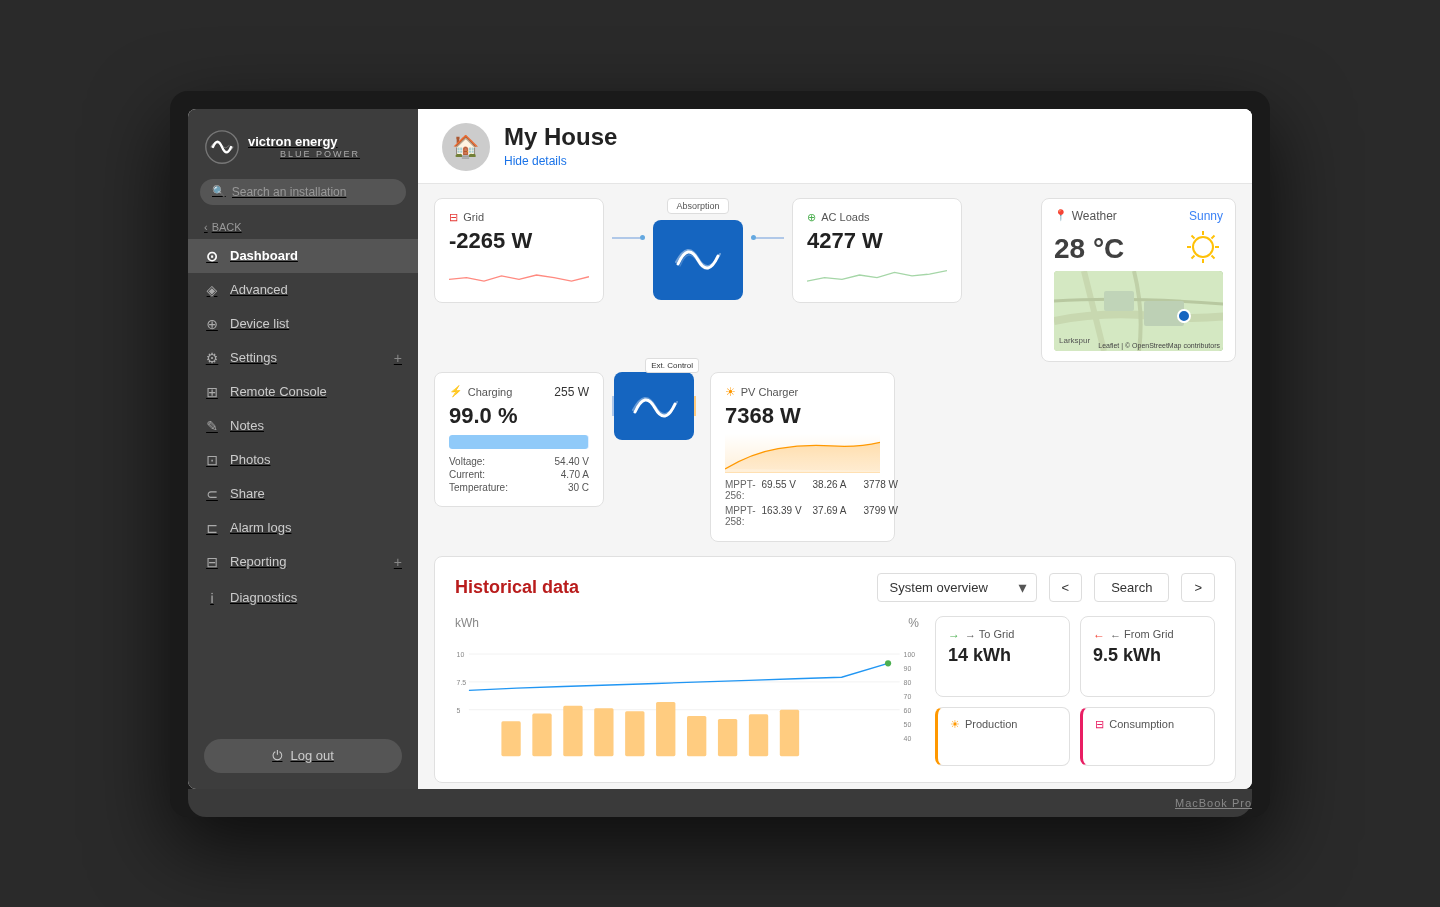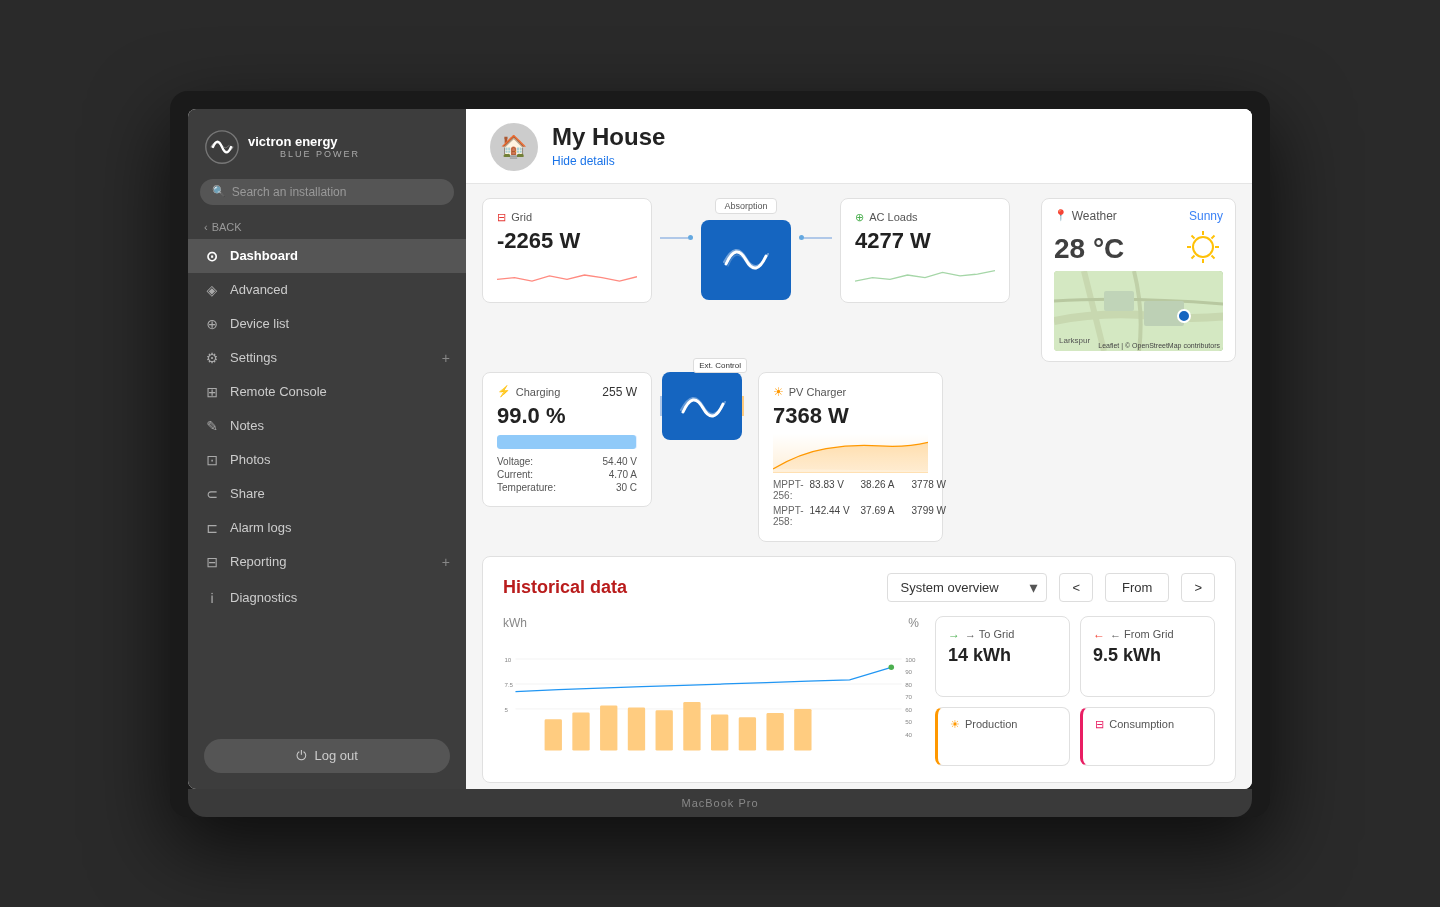--- a/index.html
+++ b/index.html
@@ -24,34 +24,36 @@
       overflow: hidden;
       display: flex;
       height: 680px;
     }
     .laptop-bottom {
       height: 28px;
       background: #3a3a3a;
       border-radius: 0 0 18px 18px;
       display: flex;
       align-items: center;
-      justify-content: center;
+      justify-content: flex-end;
       font-size: 11px;
       color: #888;
       letter-spacing: 1px;
+      text-decoration: underline;
     }
 
     
     .sidebar {
-      width: 278px;
+      width: 230px;
       background: #3d3d3d;
       flex-shrink: 0;
       display: flex;
       flex-direction: column;
       padding-bottom: 16px;
+      text-decoration: underline;
     }
     .sidebar-logo {
       padding: 20px 16px 14px;
       display: flex;
       align-items: center;
       gap: 8px;
     }
     .logo-icon {
       width: 36px;
       height: 36px;
@@ -663,44 +665,44 @@
                     <stop offset="100%" stop-color="#ff9800" stop-opacity="0.05"></stop>
                   </linearGradient>
                 </defs>
                 <path d="M0,38 Q30,20 60,15 Q90,10 120,12 Q150,14 175,8 L175,40 Z" fill="url(#pvGrad)"></path>
                 <path d="M0,38 Q30,20 60,15 Q90,10 120,12 Q150,14 175,8" fill="none" stroke="#ff9800" stroke-width="1.5"></path>
               </svg>
             </div>
             <div class="mppt-table">
               <div class="mppt-row">
                 <span class="mppt-label">MPPT-256:</span>
-                <span class="mppt-val">83.83 V</span>
+                <span class="mppt-val">69.55 V</span>
                 <span class="mppt-val">38.26 A</span>
                 <span class="mppt-val">3778 W</span>
               </div>
               <div class="mppt-row">
                 <span class="mppt-label">MPPT-258:</span>
-                <span class="mppt-val">142.44 V</span>
+                <span class="mppt-val">163.39 V</span>
                 <span class="mppt-val">37.69 A</span>
                 <span class="mppt-val">3799 W</span>
               </div>
             </div>
           </div>
         </div>
 
         <div class="historical-section" style="margin-top:14px; border-radius:8px; border:1px solid #e0e0e0;">
           <div class="historical-header">
             <div class="historical-title">Historical data</div>
             <div class="select-wrapper">
               <select class="system-overview-select">
                 <option>System overview</option>
               </select>
             </div>
             <button class="nav-btn">&lt;</button>
-            <button class="today-btn">From</button>
+            <button class="today-btn">Search</button>
             <button class="nav-btn">&gt;</button>
           </div>
           <div class="historical-body">
 
             <div class="chart-area" style="flex:1; min-width:0;">
               <div style="display:flex; justify-content:space-between; font-size:12px; color:#888; margin-bottom:2px;">
                 <span>kWh</span>
                 <span>%</span>
               </div>
               <svg width="100%" height="140" viewBox="0 0 600 140">

